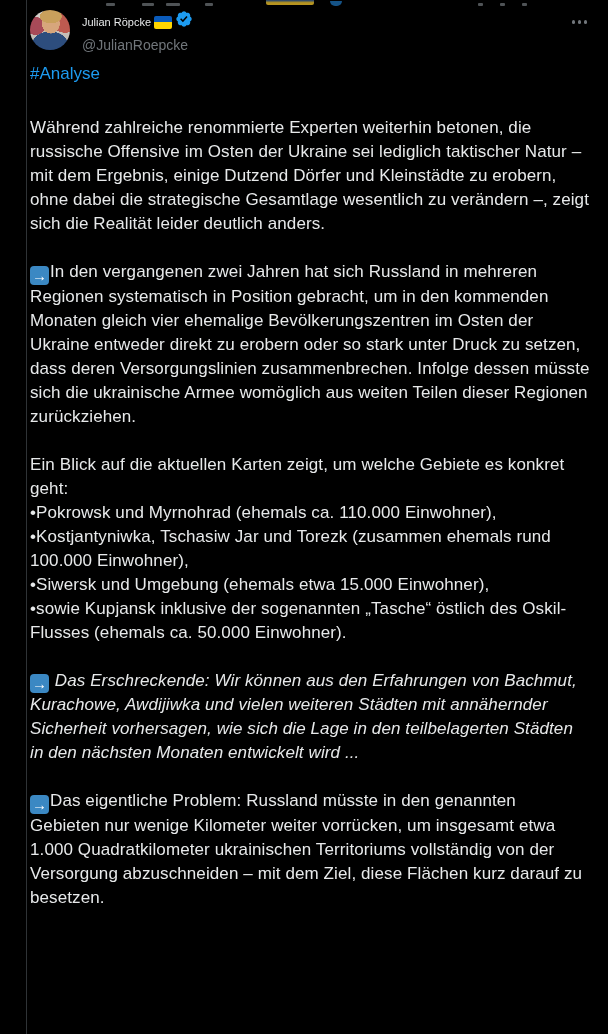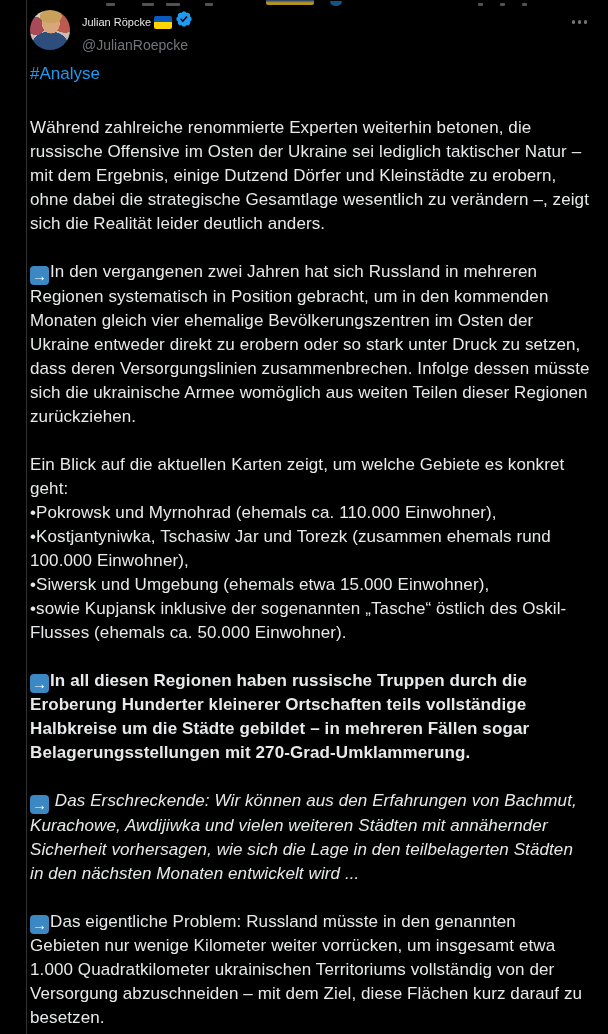--- a/index.html
+++ b/index.html
@@ -101,19 +101,18 @@
   <div class="tweet-body">
     <p class="hashtag-line"><a>#Analyse</a></p>
     <div>
         <p class="para normal">Während zahlreiche renommierte Experten weiterhin betonen, die russische Offensive im Osten der Ukraine sei lediglich taktischer Natur – mit dem Ergebnis, einige Dutzend Dörfer und Kleinstädte zu erobern, ohne dabei die strategische Gesamtlage wesentlich zu verändern –, zeigt sich die Realität leider deutlich anders.</p>
         <p class="para normal"><span class="arrow">→</span>In den vergangenen zwei Jahren hat sich Russland in mehreren Regionen systematisch in Position gebracht, um in den kommenden Monaten gleich vier ehemalige Bevölkerungszentren im Osten der Ukraine entweder direkt zu erobern oder so stark unter Druck zu setzen, dass deren Versorgungslinien zusammenbrechen. Infolge dessen müsste sich die ukrainische Armee womöglich aus weiten Teilen dieser Regionen zurückziehen.</p>
         <p class="para normal">Ein Blick auf die aktuellen Karten zeigt, um welche Gebiete es konkret geht:
 •Pokrowsk und Myrnohrad (ehemals ca. 110.000 Einwohner),
 •Kostjantyniwka, Tschasiw Jar und Torezk (zusammen ehemals rund 100.000 Einwohner),
 •Siwersk und Umgebung (ehemals etwa 15.000 Einwohner),
 •sowie Kupjansk inklusive der sogenannten „Tasche“ östlich des Oskil-Flusses (ehemals ca. 50.000 Einwohner).</p>
-        <p class="para bold"><span class="arrow">→</span>In all diesen Regionen haben russische Truppen durch die Eroberung Hunderter kleinerer Ortschaften teils vollständige Halbkreise um die Städte gebildet – in mehreren Fällen sogar Belagerungsstellungen mit 270-Grad-Umklammerung.</p>
         <p class="para italic"><span class="arrow">→</span> Das Erschreckende: Wir können aus den Erfahrungen von Bachmut, Kurachowe, Awdijiwka und vielen weiteren Städten mit annähernder Sicherheit vorhersagen, wie sich die Lage in den teilbelagerten Städten in den nächsten Monaten entwickelt wird ...</p>
         <p class="para normal"><span class="arrow">→</span>Das eigentliche Problem: Russland müsste in den genannten Gebieten nur wenige Kilometer weiter vorrücken, um insgesamt etwa 1.000 Quadratkilometer ukrainischen Territoriums vollständig von der Versorgung abzuschneiden – mit dem Ziel, diese Flächen kurz darauf zu besetzen.</p>
       </div>
   </div>
 
 </div>
 
 </body></html>

